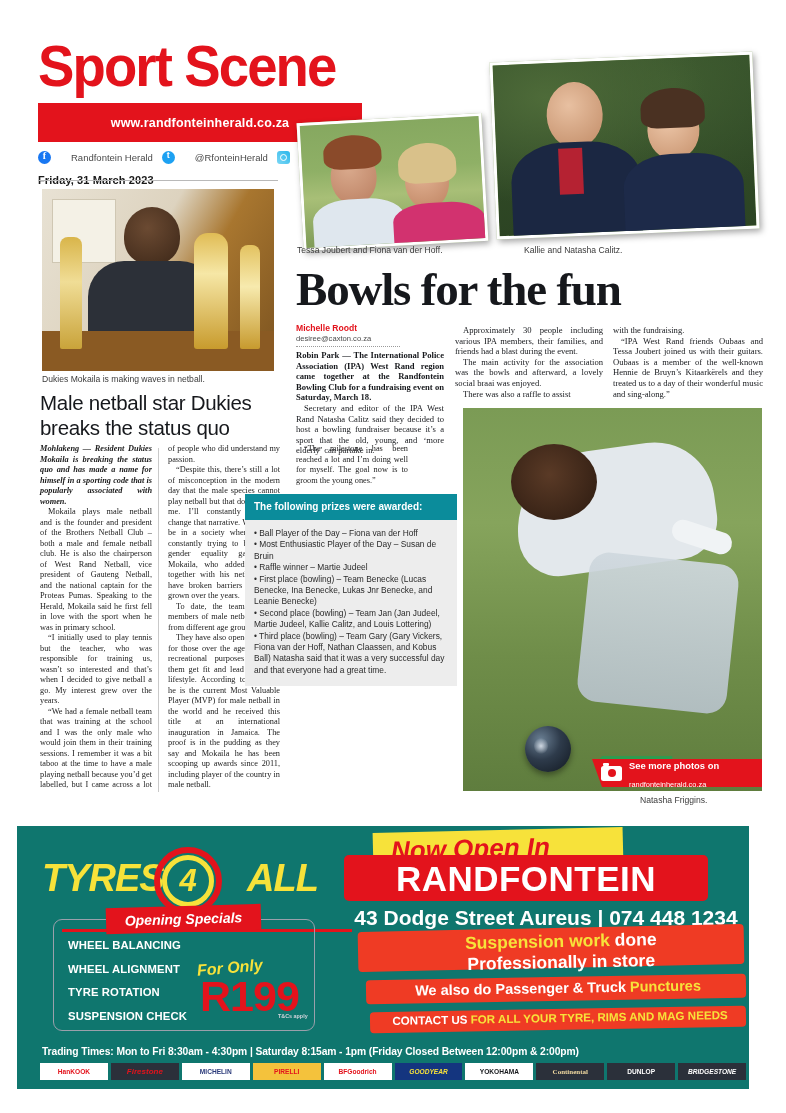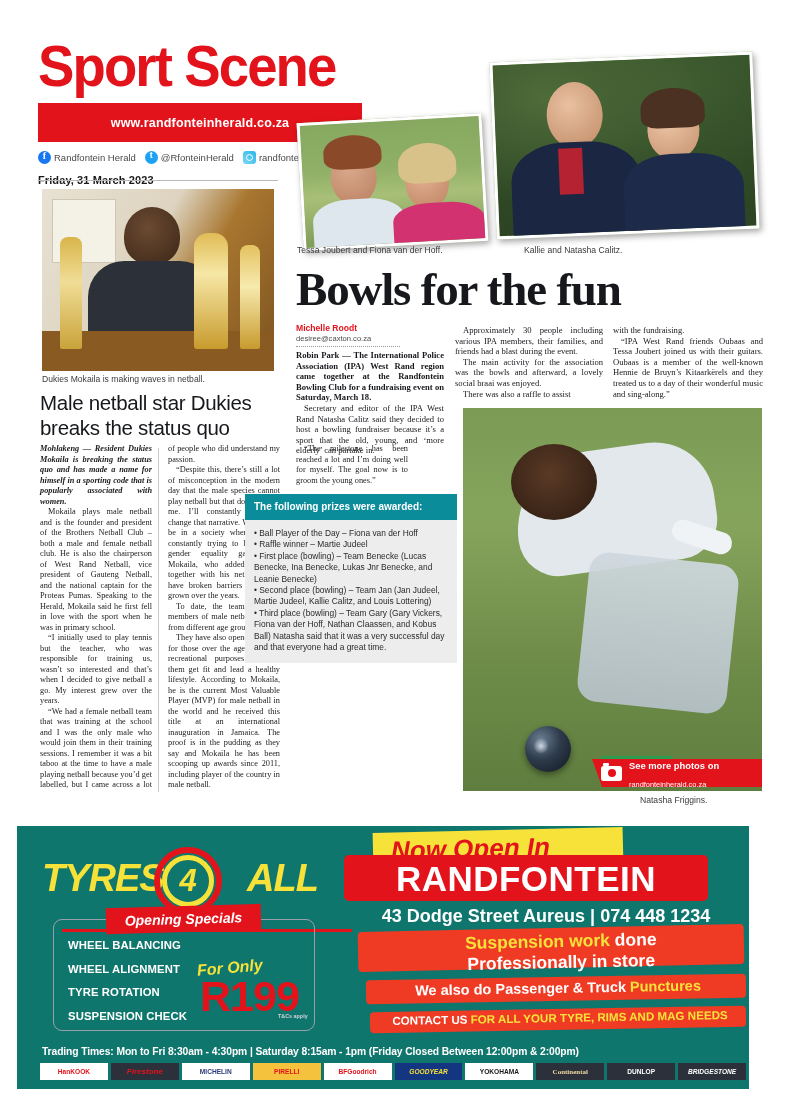--- a/index.html
+++ b/index.html
@@ -4,21 +4,21 @@
 <style>
   html,body{margin:0;padding:0;background:#ffffff;}
   body{width:786px;height:1113px;position:relative;font-family:"Liberation Sans",sans-serif;-webkit-font-smoothing:antialiased;}
   .page{position:absolute;left:0;top:0;width:786px;height:1113px;overflow:hidden;background:#fff;}
 
   
   .masthead{position:absolute;left:38px;top:36px;width:360px;}
   .masthead-title{font-family:"Liberation Sans",sans-serif;font-weight:bold;font-size:58px;line-height:60px;color:#e3131c;letter-spacing:-2px;font-stretch:condensed;transform:scaleX(0.94);transform-origin:left top;white-space:nowrap;}
   .url-bar{margin-top:7px;width:324px;height:39px;background:#e3131c;color:#fff;font-size:12.5px;font-weight:bold;display:flex;align-items:center;justify-content:center;letter-spacing:.2px;}
   .social-row{margin-top:9px;display:flex;align-items:center;gap:9px;white-space:nowrap;}
-  .social-item{display:flex;align-items:center;gap:3px;font-size:9.5px;color:#4a4a4a;}
+  .social-item{display:flex;align-items:center;gap:20px;font-size:9.5px;color:#4a4a4a;}
   .s-ic{width:13px;height:13px;border-radius:50%;display:inline-block;position:relative;flex:0 0 auto;}
   .s-fb{background:#1877f2;}
   .s-fb::after{content:"f";position:absolute;left:0;right:0;top:-1px;color:#fff;font-size:10px;font-weight:bold;text-align:center;font-family:"Liberation Serif",serif;}
   .s-tw{background:#1da1f2;}
   .s-tw::after{content:"t";position:absolute;left:0;right:0;top:-1px;color:#fff;font-size:9px;font-weight:bold;text-align:center;}
   .s-ig{background:linear-gradient(45deg,#7bd7f5,#29b6ea);border-radius:3px;}
   .s-ig::after{content:"";position:absolute;left:3px;top:3px;width:7px;height:7px;border:1.4px solid #fff;border-radius:50%;box-sizing:border-box;}
   .date-line{margin-top:10px;font-size:11px;font-weight:bold;color:#1a1a1a;letter-spacing:.1px;}
   .rule-top{position:absolute;left:38px;top:180px;width:240px;border-top:1px solid #b9b9b9;}
 
@@ -101,21 +101,21 @@
   .spec-list{position:absolute;left:68px;top:934px;width:160px;}
   .spec-list div{color:#fff;font-size:11.3px;font-weight:bold;line-height:23.5px;letter-spacing:.1px;}
   .foronly{position:absolute;left:197px;top:959px;color:#f7e23a;font-style:italic;font-weight:bold;font-size:16px;transform:rotate(-5deg);}
   .r199{position:absolute;left:200px;top:972px;color:#e3131c;font-weight:bold;font-size:43px;letter-spacing:-1px;}
   .tcs{position:absolute;left:278px;top:1013px;color:#cfd3da;font-size:5.4px;font-weight:bold;}
 
   .nowopen{position:absolute;left:373px;top:830px;width:250px;height:36px;background:#f7e23a;transform:rotate(-1.4deg);}
   .nowopen span{position:absolute;left:18px;top:3px;color:#e3131c;font-style:italic;font-weight:bold;font-size:26px;white-space:nowrap;}
   .randfontein-bar{position:absolute;left:344px;top:855px;width:364px;height:46px;background:#e3131c;border-radius:5px;}
   .randfontein-bar span{position:absolute;left:0;right:0;top:4px;text-align:center;color:#fff;font-weight:bold;font-size:35px;letter-spacing:.5px;}
-  .addr{position:absolute;left:344px;top:906px;width:404px;text-align:center;color:#fff;font-weight:bold;font-size:18px;}
+  .addr{position:absolute;left:344px;top:906px;width:404px;text-align:center;color:#fff;font-weight:bold;font-size:21px;}
   .adbar{position:absolute;background:#ef3b24;border-radius:4px;}
   .sus-bar{left:358px;top:928px;width:386px;height:40px;transform:rotate(-1.2deg);}
   .sus-t{position:absolute;left:378px;top:931px;width:366px;text-align:center;transform:rotate(-1.2deg);}
   .sus-t .l1{font-size:17.5px;font-weight:bold;color:#fff;}
   .sus-t .l1 b{color:#f7e23a;}
   .sus-t .l2{font-size:17.5px;font-weight:bold;color:#fff;}
   .pt-bar{left:366px;top:977px;width:380px;height:24px;transform:rotate(-1deg);}
   .pt-t{position:absolute;left:372px;top:980px;width:372px;text-align:center;transform:rotate(-1deg);font-size:14.5px;font-weight:bold;color:#fff;}
   .pt-t b{color:#f7e23a;}
   .cu-bar{left:370px;top:1009px;width:376px;height:21px;transform:rotate(-1deg);}
@@ -247,20 +247,21 @@
       <span class="seemore-t1">See more photos on</span><br>
       <span class="seemore-t2">randfonteinherald.co.za</span>
     </span>
   </div>
   <div class="cap cap-friggins">Natasha Friggins.</div>
 
   <div class="prizebox">
     <div class="prize-head">The following prizes were awarded:</div>
     <div class="prize-body">
       <p class="pl">• Ball Player of the Day – Fiona van der Hoff</p>
+      <p class="pl">• Most Enthusiastic Player of the Day – Susan de Bruin</p>
       <p class="pl">• Raffle winner – Martie Judeel</p>
       <p class="pl">• First place (bowling) – Team Benecke (Lucas Benecke, Ina Benecke, Lukas Jnr Benecke, and Leanie Benecke)</p>
       <p class="pl">• Second place (bowling) – Team Jan (Jan Judeel, Martie Judeel, Kallie Calitz, and Louis Lottering)</p>
       <p class="pl">• Third place (bowling) – Team Gary (Gary Vickers, Fiona van der Hoff, Nathan Claassen, and Kobus Ball) Natasha said that it was a very successful day and that everyone had a great time.</p>
     </div>
   </div>
 
   <div class="advert">
     <div class="t4a">
       <div class="t4a-word t4a-tyres">TYRES</div>

